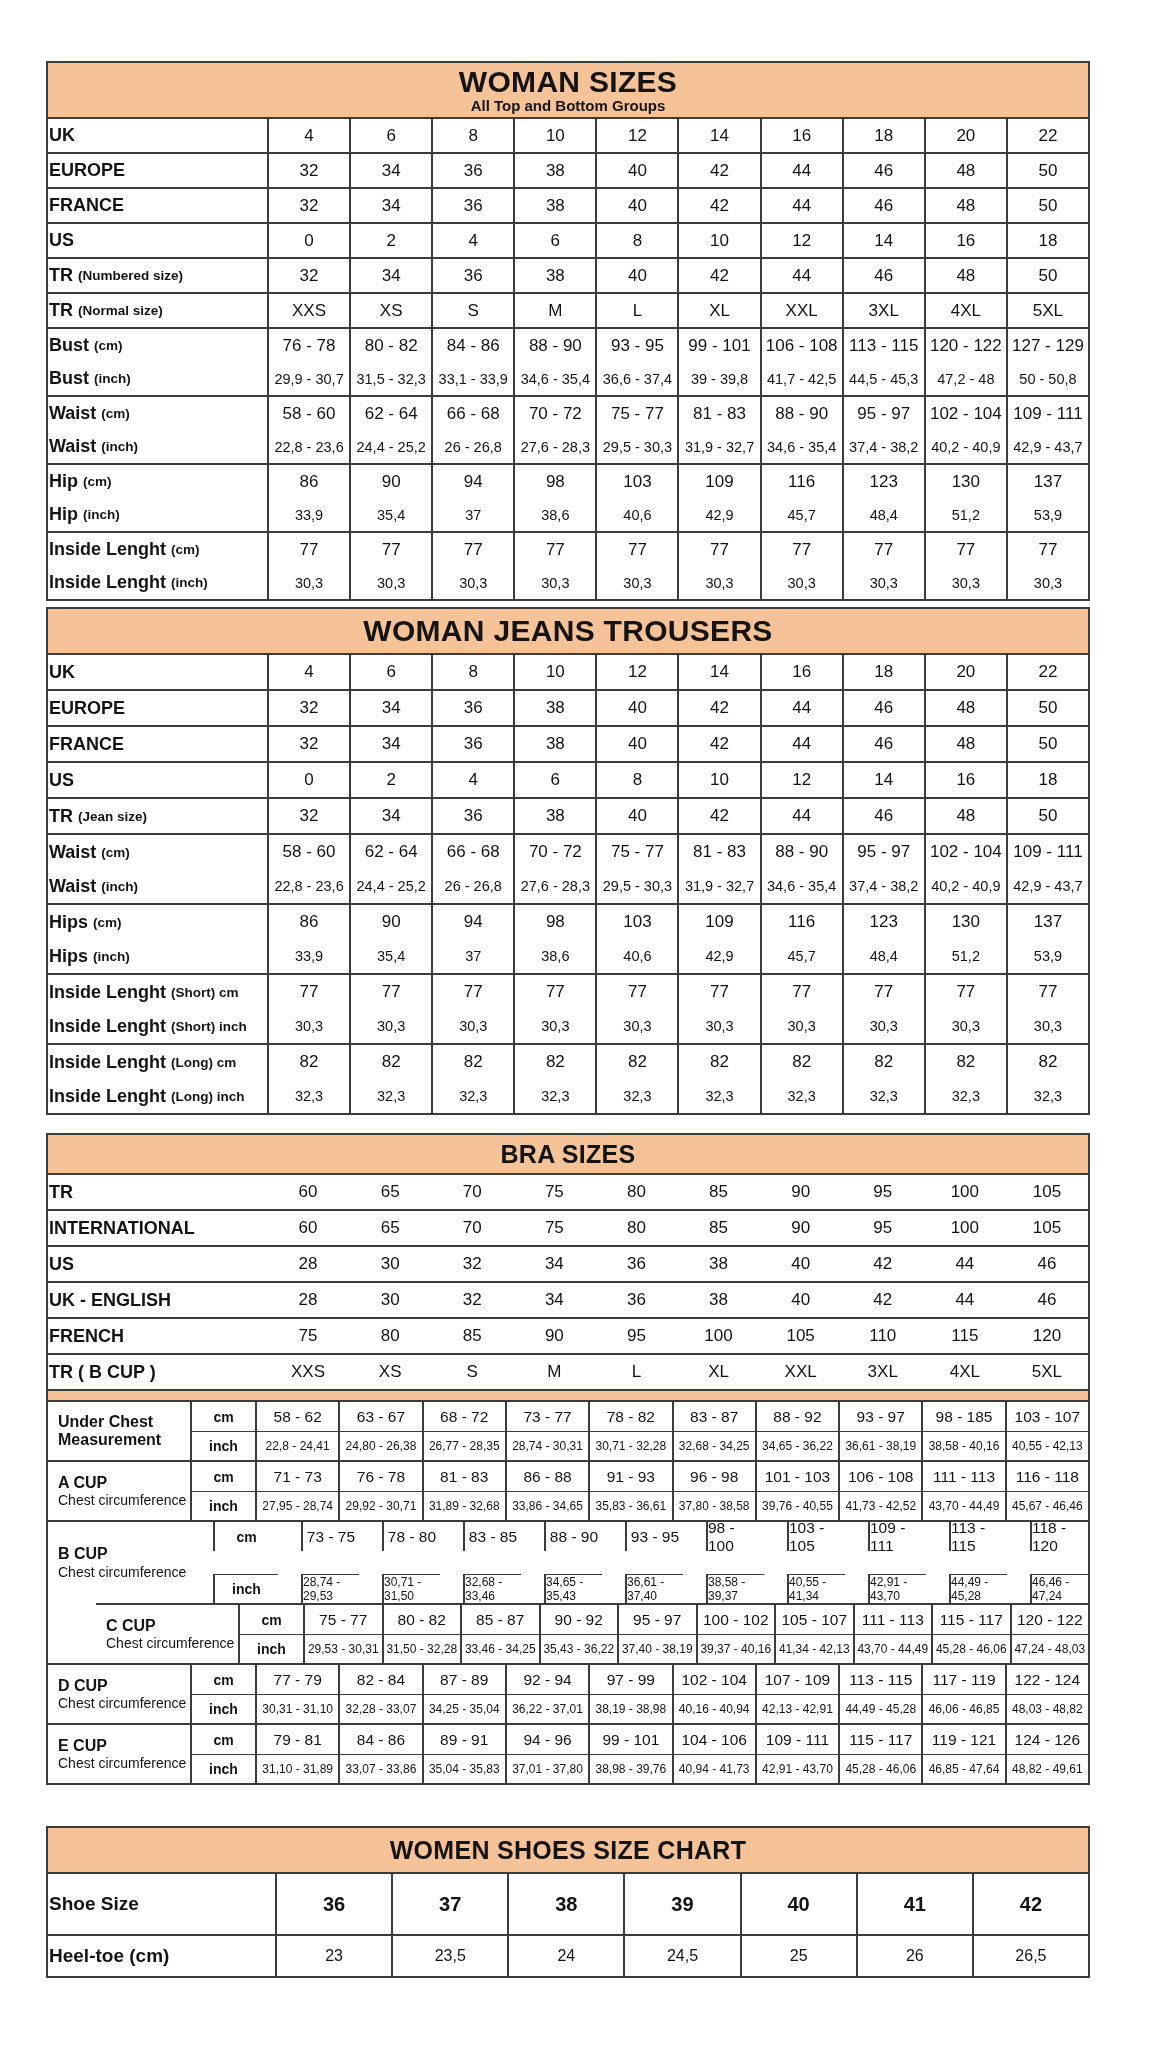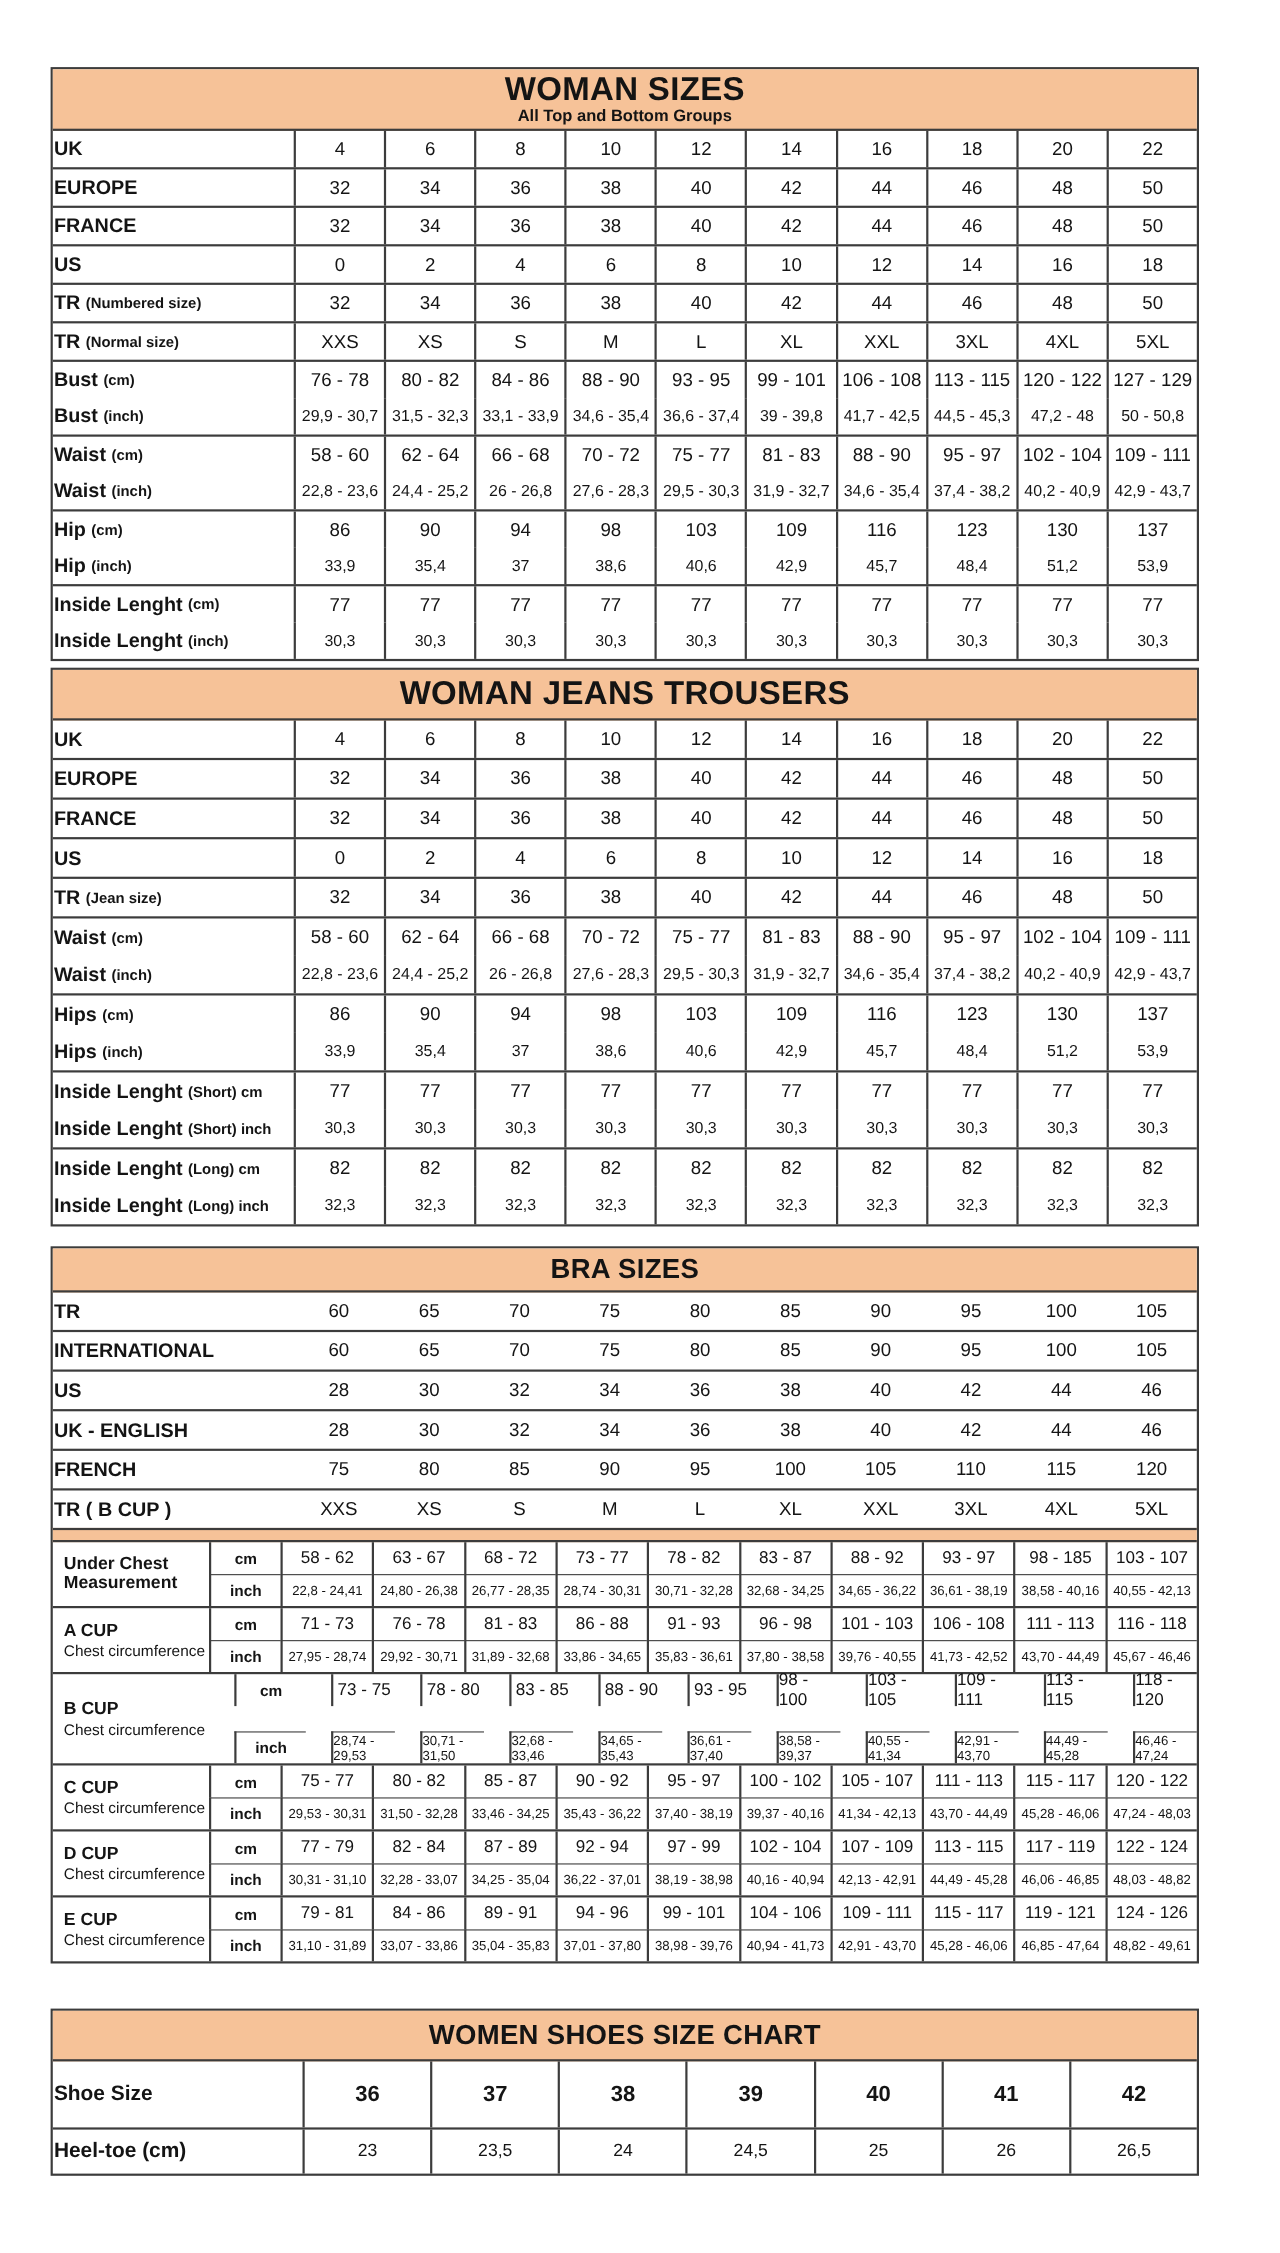--- a/index.html
+++ b/index.html
@@ -732,21 +732,21 @@
           <div class="cell ival r2">30,71 - 31,50</div>
           <div class="cell ival r2">32,68 - 33,46</div>
           <div class="cell ival r2">34,65 - 35,43</div>
           <div class="cell ival r2">36,61 - 37,40</div>
           <div class="cell ival r2">38,58 - 39,37</div>
           <div class="cell ival r2">40,55 - 41,34</div>
           <div class="cell ival r2">42,91 - 43,70</div>
           <div class="cell ival r2">44,49 - 45,28</div>
           <div class="cell ival r2">46,46 - 47,24</div>
         </div>
-        <div class="cupgroup" style="grid-template-columns: 142px 65px repeat(10, 1fr);">
+        <div class="cupgroup" style="grid-template-columns: 142px 65px repeat(10, 1fr); margin-left: 48px;">
           <div class="cell cuplabel">
             <span class="lm">C CUP</span>
             <span class="ls2">Chest circumference</span>
           </div>
           <div class="cell unit">cm</div>
           <div class="cell cval">75 - 77</div>
           <div class="cell cval">80 - 82</div>
           <div class="cell cval">85 - 87</div>
           <div class="cell cval">90 - 92</div>
           <div class="cell cval">95 - 97</div>

